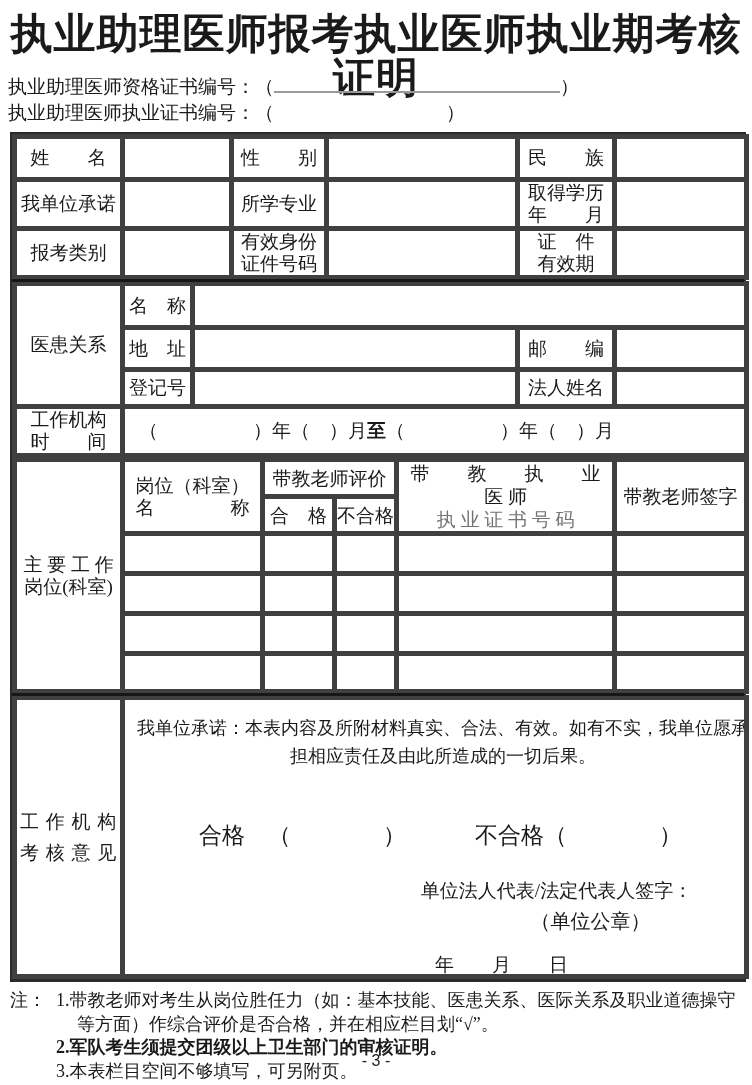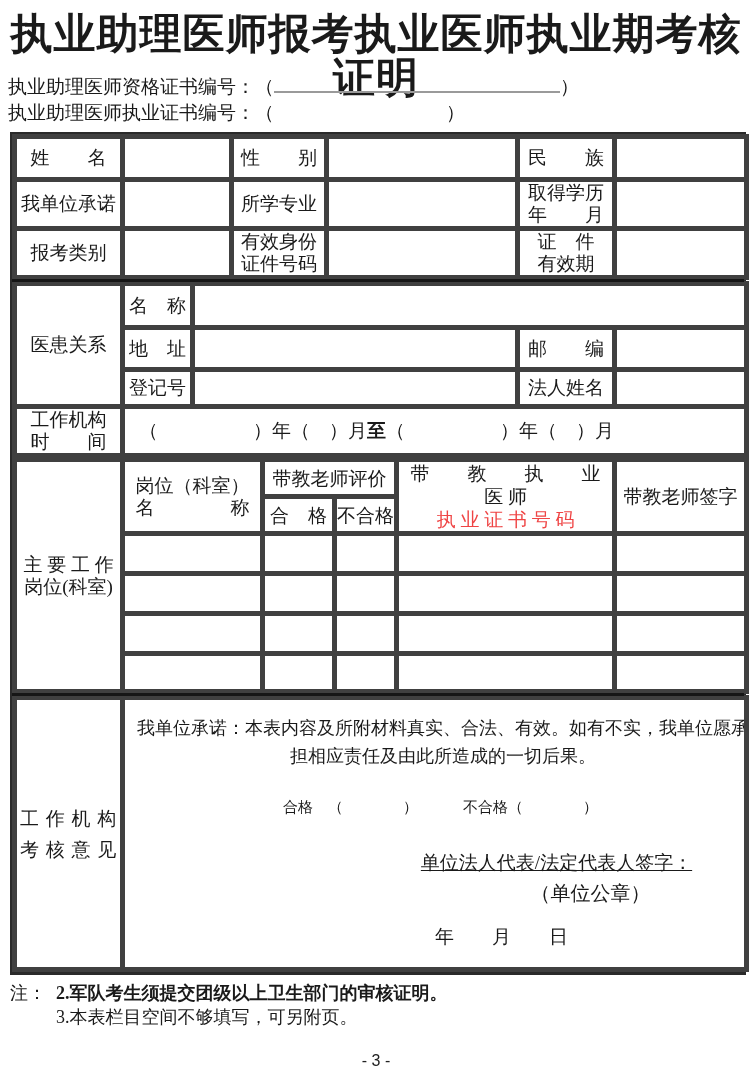--- a/index.html
+++ b/index.html
@@ -19,30 +19,30 @@
 
   .form{margin-left:10px;width:732px;border:2px solid #2a2a2a;border-bottom-width:3px;}
   table{border-collapse:collapse;table-layout:fixed;width:732px;margin-top:-1px;}
   table:first-child{margin-top:0;}
   td{border:5px solid #404040;font-size:19px;text-align:center;padding:0;
      vertical-align:middle;overflow:hidden;}
   .sep{height:0;border-top:3px solid #161616;margin-top:-1px;position:relative;z-index:3;}
   .two span{display:block;line-height:22px;}
   .left{text-align:left;}
   .pl14{padding-left:14px;}
-  .red{color:#ef4444;}
+  .red{color:#737373;}
   .bold{font-weight:bold;}
   .hdr-small{font-size:19px;line-height:23px;}
   .doc-cell span{display:block;line-height:23px;}
 
   .assess-label span{display:block;line-height:31px;letter-spacing:1px;}
   .assess-cell{text-align:center;vertical-align:top;}
   .promise{margin:14px 0 0 10px;width:616px;font-size:18px;line-height:28px;}
-  .passline{margin:28px 0 0 12px;font-size:15px;line-height:19px;}
-  .signline{margin:36px 0 0 244px;font-size:19px;line-height:19px;text-decoration:underline;}
+  .passline{margin:56px 0 0 12px;font-size:23px;line-height:19px;}
+  .signline{margin:36px 0 0 244px;font-size:19px;line-height:19px;}
   .sealline{margin:12px 0 0 312px;font-size:20px;line-height:19px;}
   .dateline{margin:24px 0 0 134px;font-size:19px;line-height:19px;}
 
   .notes{display:flex;margin:7px 0 0 10px;font-size:18px;line-height:23.5px;width:736px;}
   .notes-prefix{width:46px;flex:none;}
   .note-item{padding-left:21px;text-indent:-21px;}
 
   .pageno{position:absolute;left:0;top:1052px;width:100%;text-align:center;
           font-size:16px;font-family:"Liberation Sans","DejaVu Sans",sans-serif;color:#222;}
 </style>
@@ -230,20 +230,21 @@
         </td>
       </tr>
     </tbody>
       </table>
 
   </div>
 
   <div class="notes">
     <div class="notes-prefix">注：</div>
     <div class="notes-body">
+      <div class="note-item">1.带教老师对考生从岗位胜任力（如：基本技能、医患关系、医际关系及职业道德操守等方面）作综合评价是否合格，并在相应栏目划“√”。</div>
       <div class="note-item bold">2.军队考生须提交团级以上卫生部门的审核证明。</div>
       <div class="note-item">3.本表栏目空间不够填写，可另附页。</div>
     </div>
   </div>
 
   <div class="pageno">- 3 -</div>
 
 </div>
 
 </body></html>

